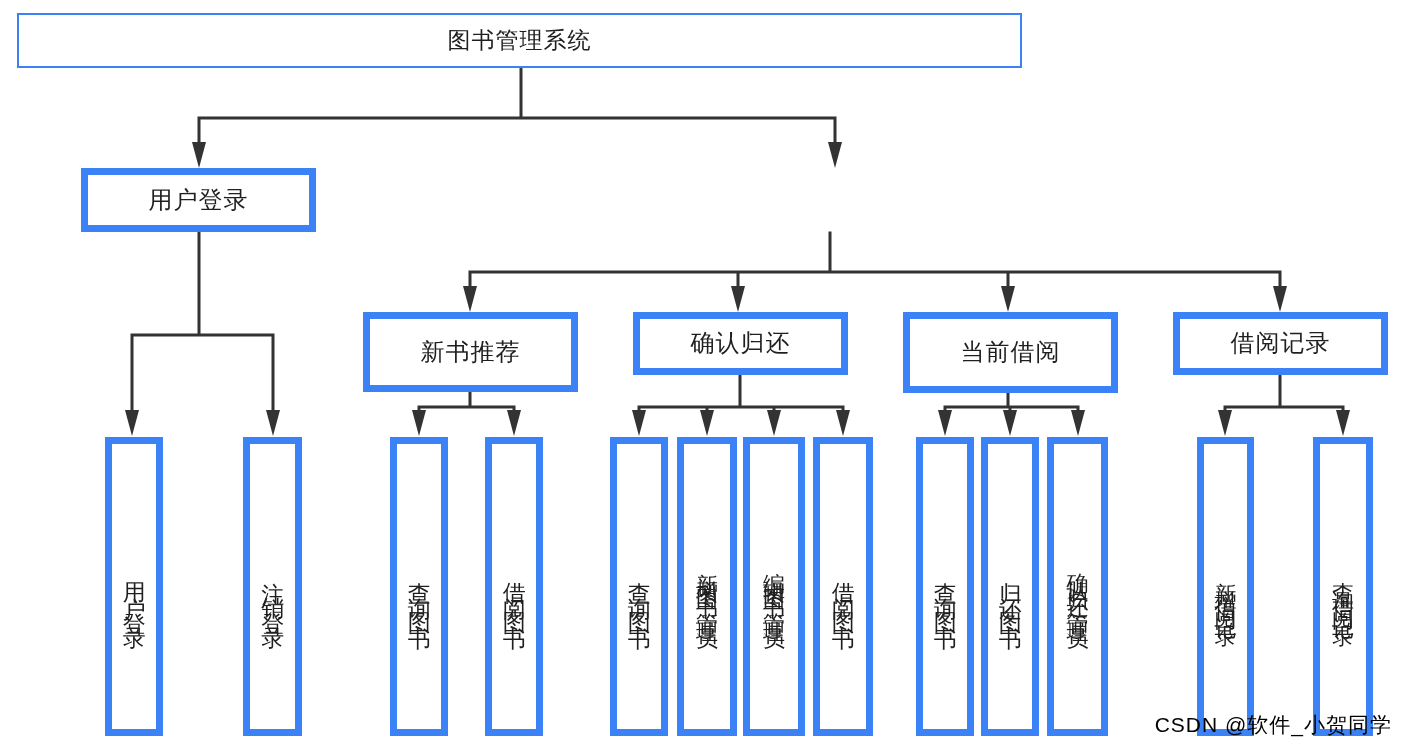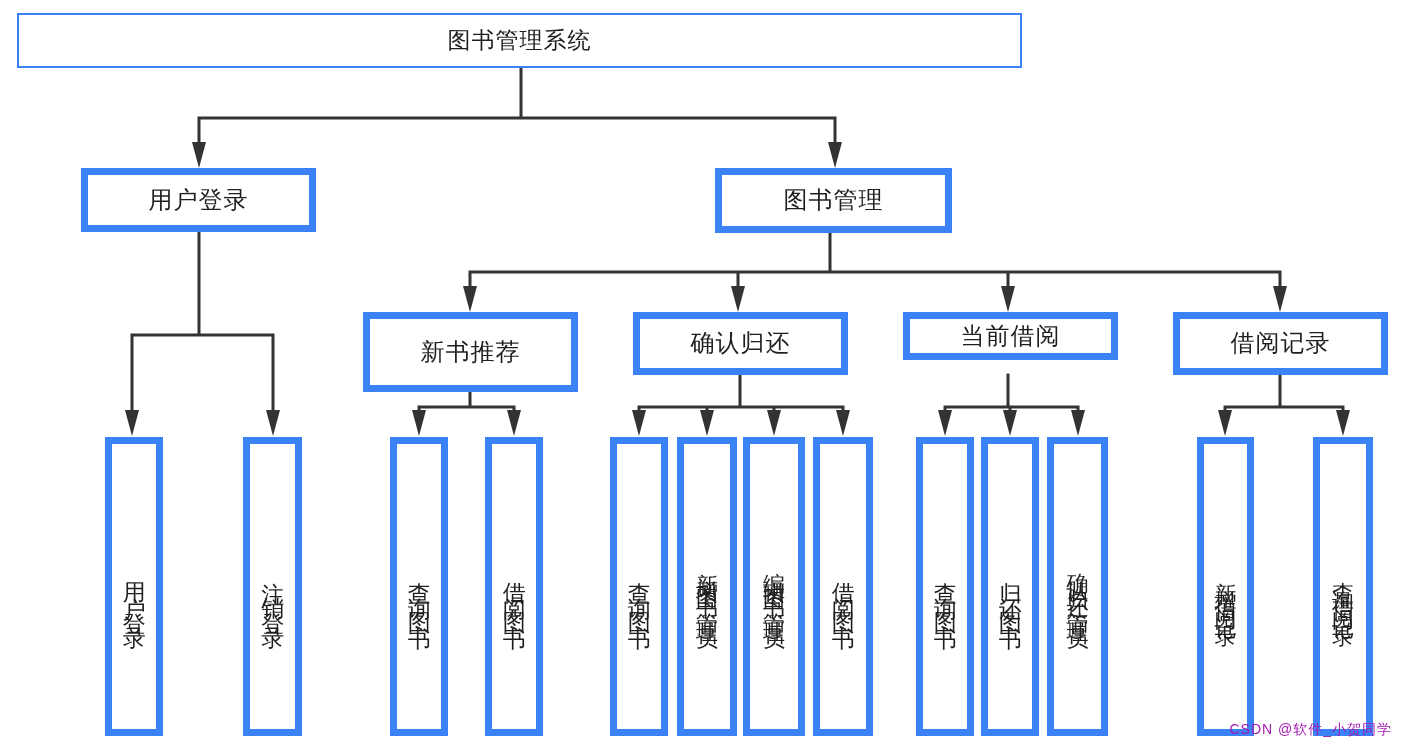--- a/index.html
+++ b/index.html
@@ -34,42 +34,42 @@
   .v9 .vlabel{font-size:22px;letter-spacing:8px;padding-top:8px;}
 
   
   #n-root{left:17px;top:13px;width:1005px;height:55px;}
   
   #n-user-login{left:81px;top:168px;width:235px;height:64px;}
   #n-book-mgmt{left:715px;top:168px;width:237px;height:65px;}
   
   #n-newbook{left:363px;top:312px;width:215px;height:80px;}
   #n-bookborrow{left:633px;top:312px;width:215px;height:63px;}
-  #n-current{left:903px;top:312px;width:215px;height:48px;}
+  #n-current{left:903px;top:312px;width:215px;height:81px;}
   #n-records{left:1173px;top:312px;width:215px;height:63px;}
   
   #l-user-login{left:105px;top:437px;width:58px;height:299px;}
   #l-logout{left:243px;top:437px;width:59px;height:299px;}
   #l-query1{left:390px;top:437px;width:58px;height:299px;}
   #l-borrow1{left:485px;top:437px;width:58px;height:299px;}
   #l-query2{left:610px;top:437px;width:58px;height:299px;}
   #l-add-book{left:677px;top:437px;width:60px;height:299px;}
   #l-edit-book{left:743px;top:437px;width:62px;height:299px;}
   #l-borrow2{left:813px;top:437px;width:60px;height:299px;}
   #l-query3{left:916px;top:437px;width:58px;height:299px;}
   #l-return{left:981px;top:437px;width:58px;height:299px;}
   #l-confirm{left:1047px;top:437px;width:61px;height:299px;}
   #l-add-record{left:1197px;top:437px;width:57px;height:299px;}
   #l-query-record{left:1313px;top:437px;width:60px;height:299px;}
 
   #watermark{
     position:absolute;
     right:13px;bottom:8px;
-    font-size:14px;
-    color:#a21caf;
+    font-size:21px;
+    color:#000000;
     letter-spacing:1px;
     white-space:nowrap;
   }
 </style>
 </head>
 <body>
 
 <div id="stage">
 
   <svg id="connectors" width="1405" height="747" viewBox="0 0 1405 747">
@@ -103,23 +103,20 @@
       <polygon points="1336,410 1350,410 1343,436"></polygon>
     </g>
   </svg>
 
   <div class="box root" id="n-root">
     <span class="hlabel">图书管理系统</span>
   </div>
 
   <div class="box" id="n-user-login">
     <span class="hlabel">用户登录</span>
-  </div>
-  <div class="box" id="n-book-mgmt">
-    <span class="hlabel">图书管理</span>
   </div>
 
   <div class="box" id="n-newbook">
     <span class="hlabel">新书推荐</span>
   </div>
   <div class="box" id="n-bookborrow">
     <span class="hlabel">确认归还</span>
   </div>
   <div class="box" id="n-current">
     <span class="hlabel">当前借阅</span>

